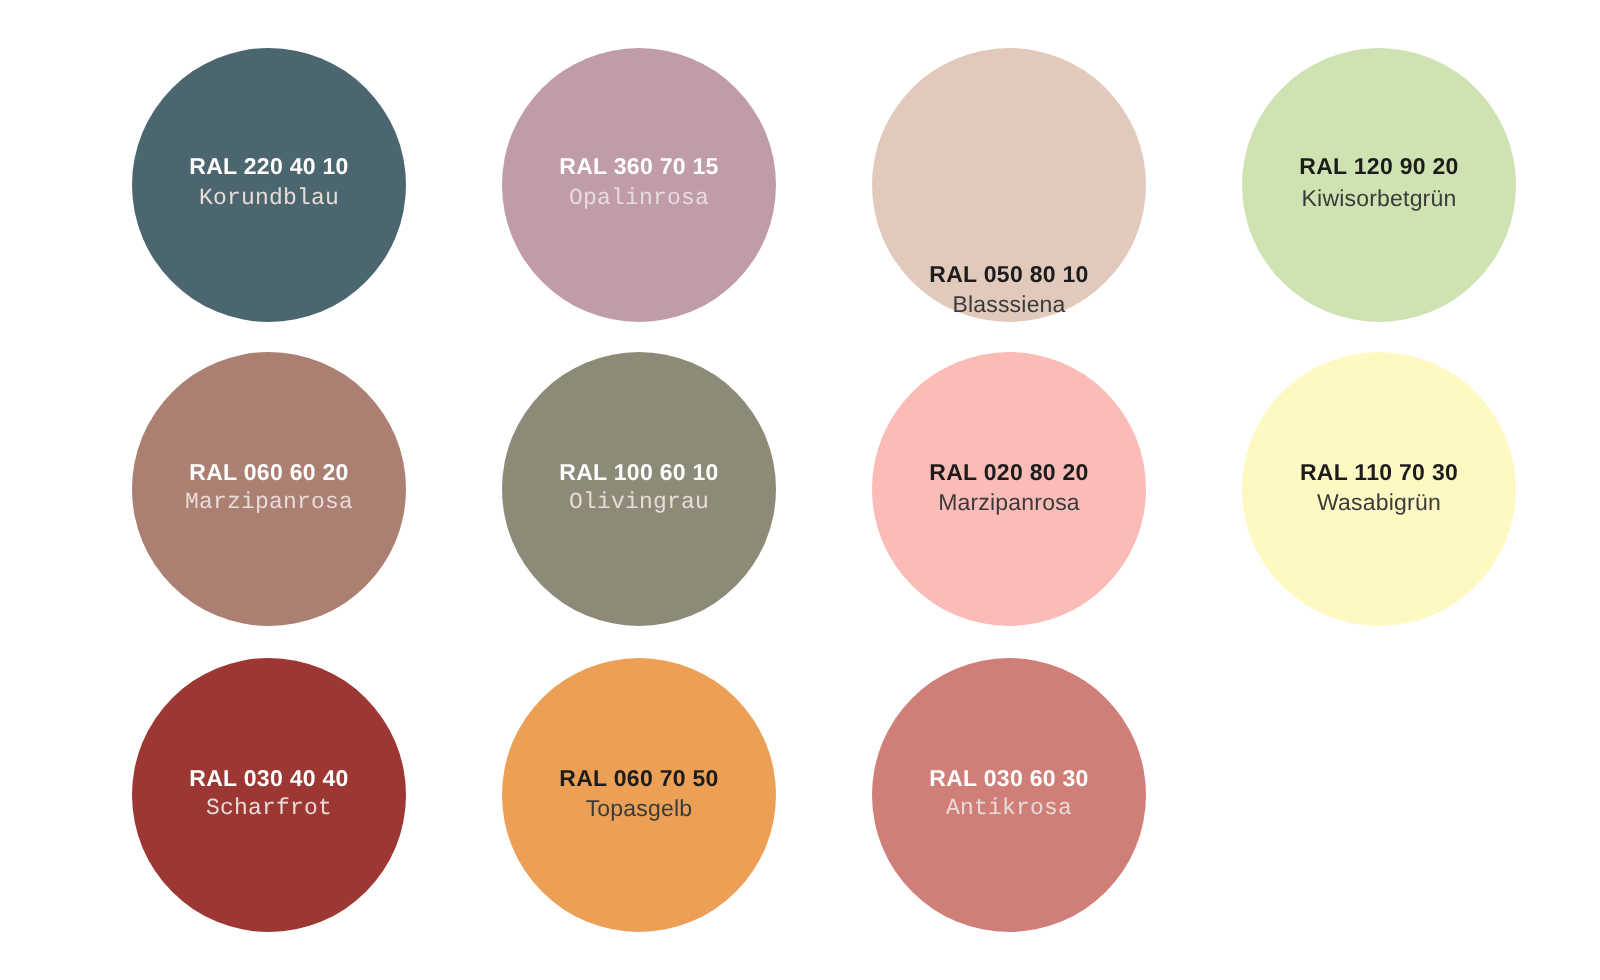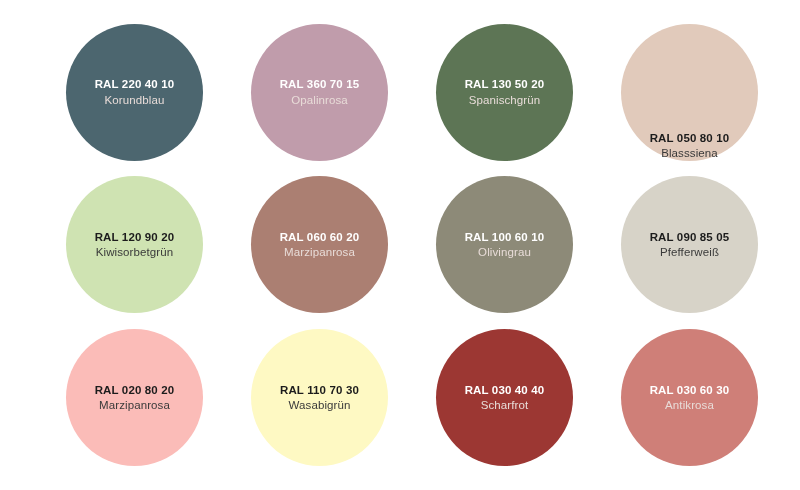--- a/index.html
+++ b/index.html
@@ -64,45 +64,39 @@
   .swatch-name {
     font-size: 11.5px;
     font-weight: normal;
     letter-spacing: 0.1px;
     line-height: 1.3;
     margin-top: 1px;
     white-space: nowrap;
   }
   
   .tone-light .swatch-code { color: #ffffff; }
-  .tone-light .swatch-name { color: #e8dcd8; }
+  .tone-light .swatch-name { color: #e8dcd8; font-family: Liberation Mono, monospace; }
   .tone-dark .swatch-code { color: #1c1c1c; }
   .tone-dark .swatch-name { color: #3a3a3a; }
 </style>
 </head>
 <body>
 
 <div id="palette-board" style="background: rgb(255, 255, 255);">
   <div class="swatch-grid">
       <div class="swatch-cell">
         <div class="swatch-circle tone-light" style="background: rgb(76, 102, 111);">
           <div class="swatch-code">RAL 220 40 10</div>
           <div class="swatch-name">Korundblau</div>
         </div>
       </div>
       <div class="swatch-cell">
         <div class="swatch-circle tone-light" style="background: rgb(192, 156, 171);">
           <div class="swatch-code">RAL 360 70 15</div>
           <div class="swatch-name">Opalinrosa</div>
-        </div>
-      </div>
-      <div class="swatch-cell">
-        <div class="swatch-circle tone-light" style="background: rgb(93, 117, 85);">
-          <div class="swatch-code">RAL 130 50 20</div>
-          <div class="swatch-name">Spanischgrün</div>
         </div>
       </div>
       <div class="swatch-cell">
         <div class="swatch-circle tone-dark" style="background: rgb(225, 202, 187); justify-content: flex-end;">
           <div class="swatch-code">RAL 050 80 10</div>
           <div class="swatch-name">Blasssiena</div>
         </div>
       </div>
       <div class="swatch-cell">
         <div class="swatch-circle tone-dark" style="background: rgb(207, 227, 178);">
@@ -116,43 +110,43 @@
           <div class="swatch-name">Marzipanrosa</div>
         </div>
       </div>
       <div class="swatch-cell">
         <div class="swatch-circle tone-light" style="background: rgb(141, 138, 120);">
           <div class="swatch-code">RAL 100 60 10</div>
           <div class="swatch-name">Olivingrau</div>
         </div>
       </div>
       <div class="swatch-cell">
-        <div class="swatch-circle tone-dark" style="background: rgb(215, 211, 200);">
-          <div class="swatch-code">RAL 090 85 05</div>
-          <div class="swatch-name">Pfefferweiß</div>
-        </div>
-      </div>
-      <div class="swatch-cell">
         <div class="swatch-circle tone-dark" style="background: rgb(251, 188, 184);">
           <div class="swatch-code">RAL 020 80 20</div>
           <div class="swatch-name">Marzipanrosa</div>
         </div>
       </div>
       <div class="swatch-cell">
         <div class="swatch-circle tone-dark" style="background: #fef9c3;">
           <div class="swatch-code">RAL 110 70 30</div>
           <div class="swatch-name">Wasabigrün</div>
         </div>
       </div>
       <div class="swatch-cell">
         <div class="swatch-circle tone-light" style="background: rgb(156, 55, 51); align-items: center;">
           <div class="swatch-code">RAL 030 40 40</div>
           <div class="swatch-name">Scharfrot</div>
         </div>
       </div>
       <div class="swatch-cell">
+        <div class="swatch-circle tone-dark" style="background: rgb(236, 160, 85);">
+          <div class="swatch-code">RAL 060 70 50</div>
+          <div class="swatch-name">Topasgelb</div>
+        </div>
+      </div>
+      <div class="swatch-cell">
         <div class="swatch-circle tone-light" style="background: rgb(207, 127, 120);">
           <div class="swatch-code">RAL 030 60 30</div>
           <div class="swatch-name">Antikrosa</div>
         </div>
       </div>
     </div>
 </div>
 
 </body></html>

